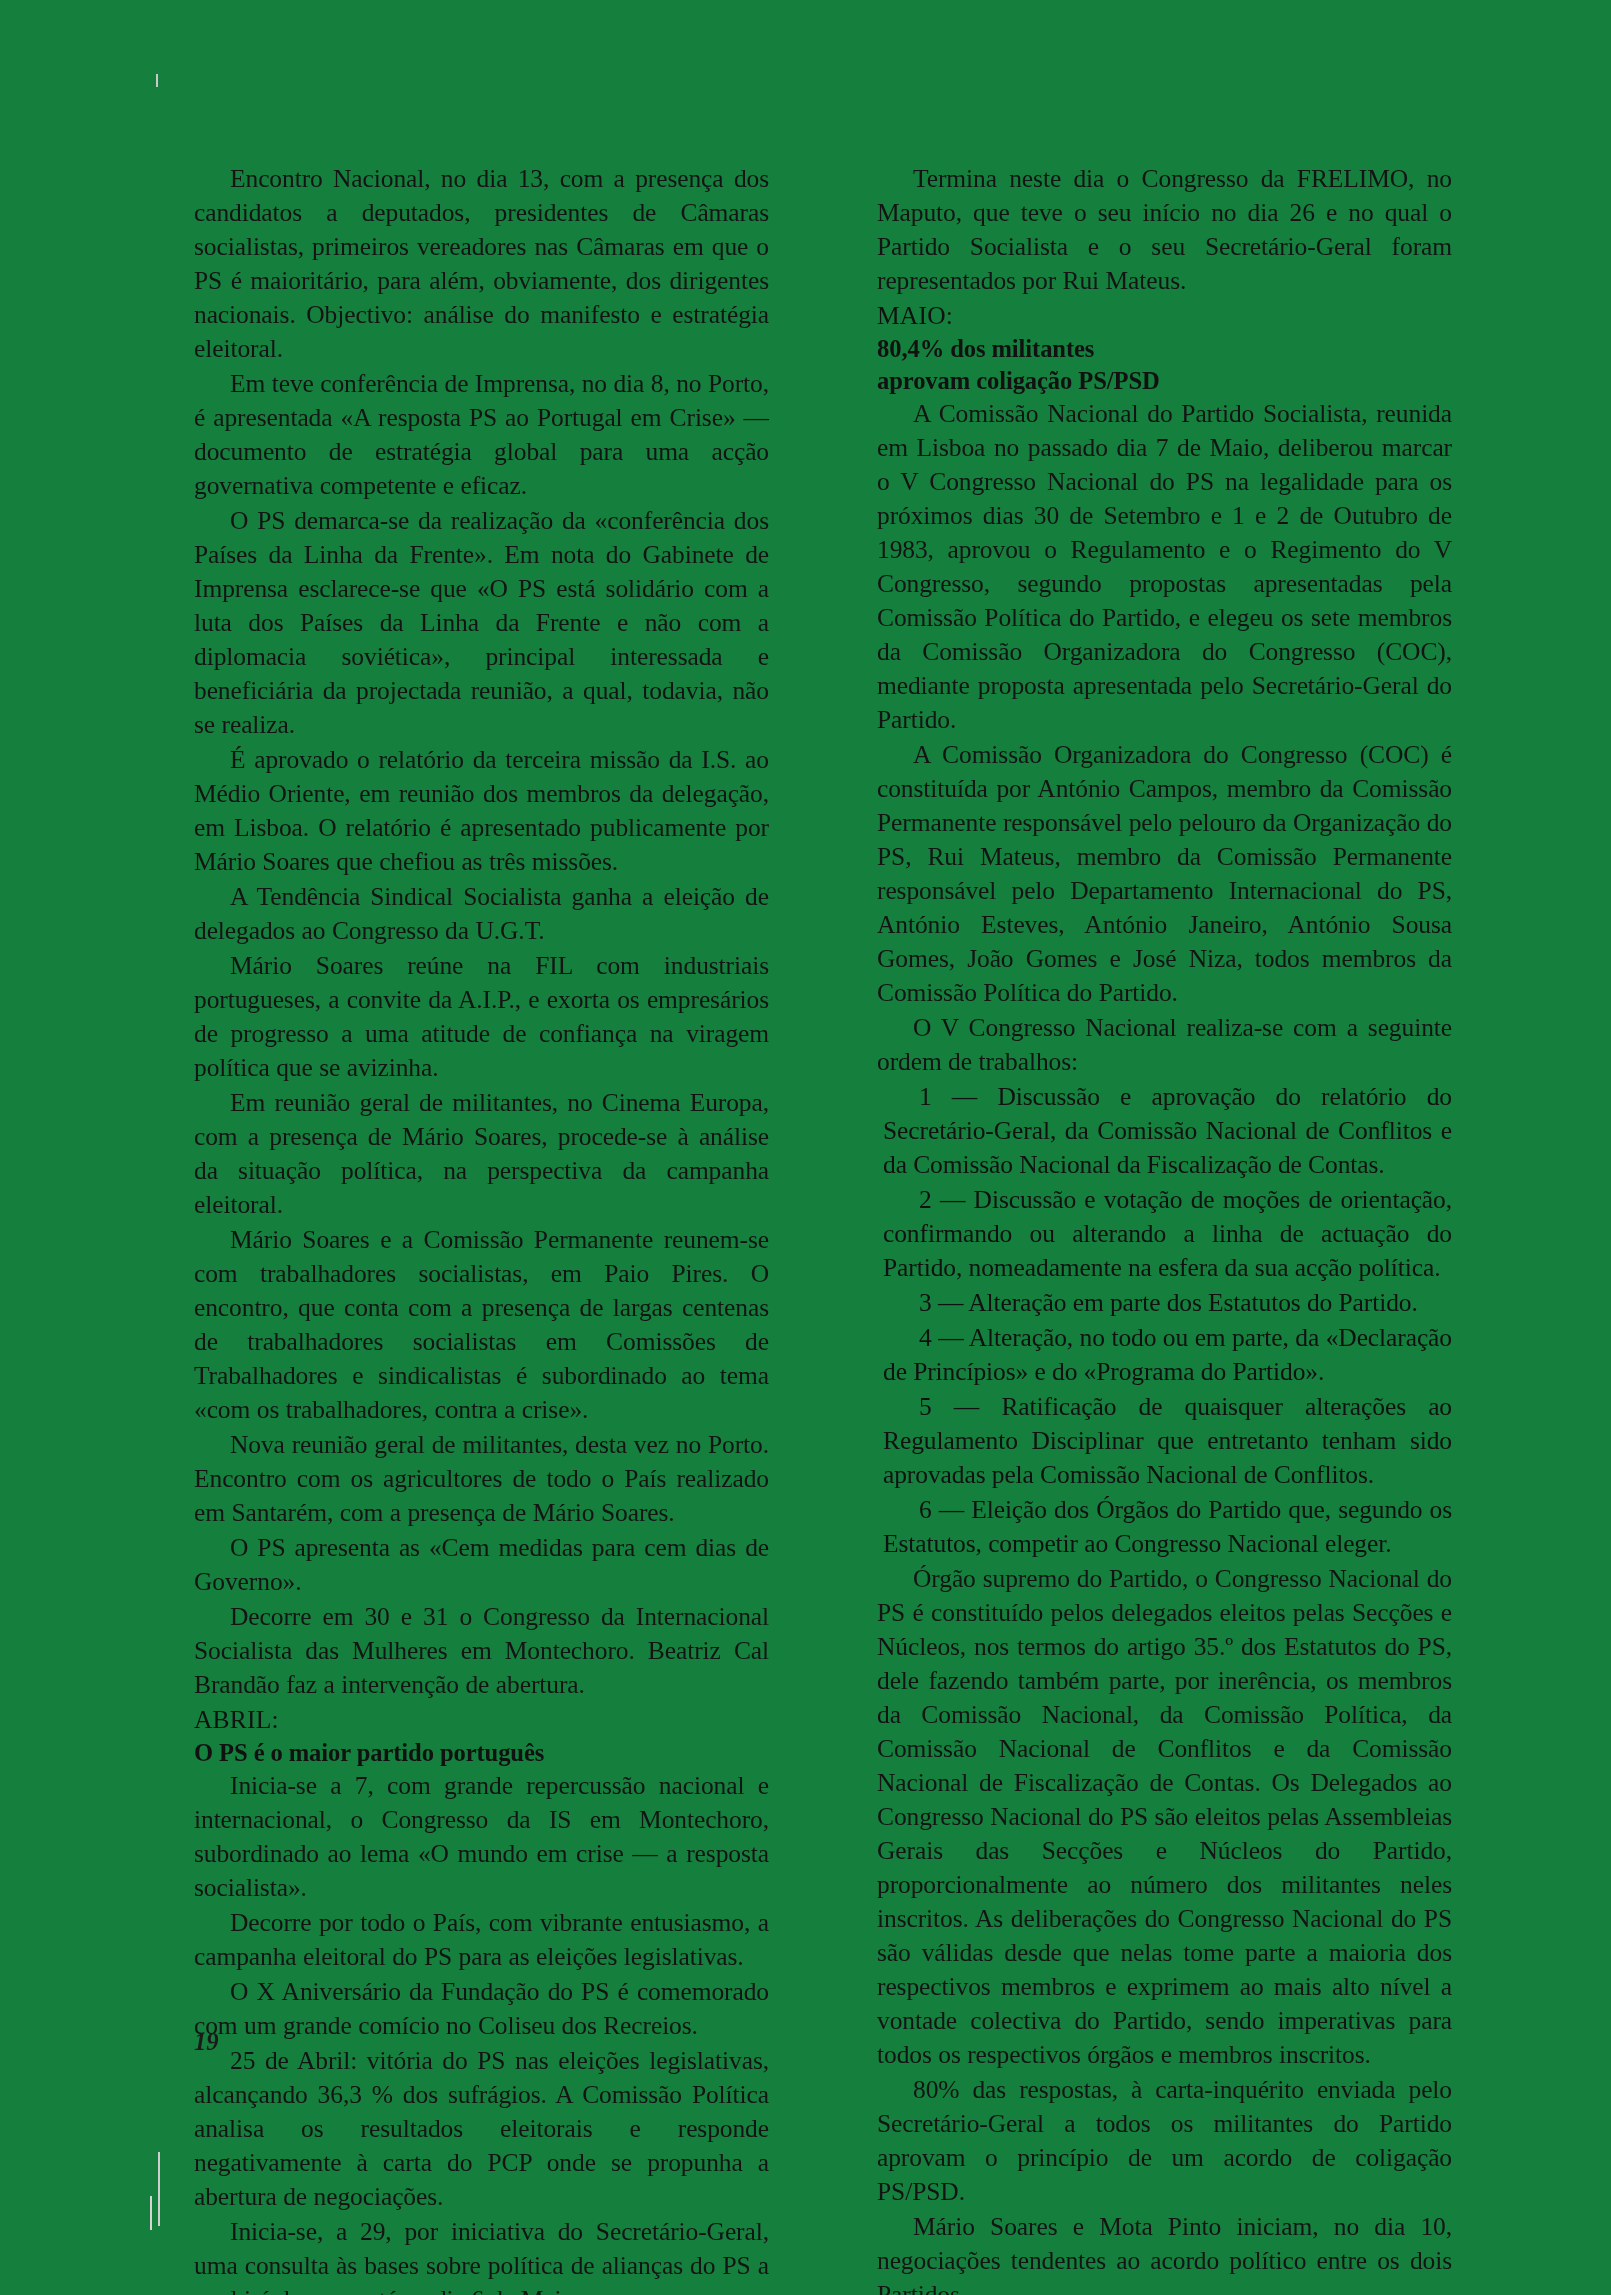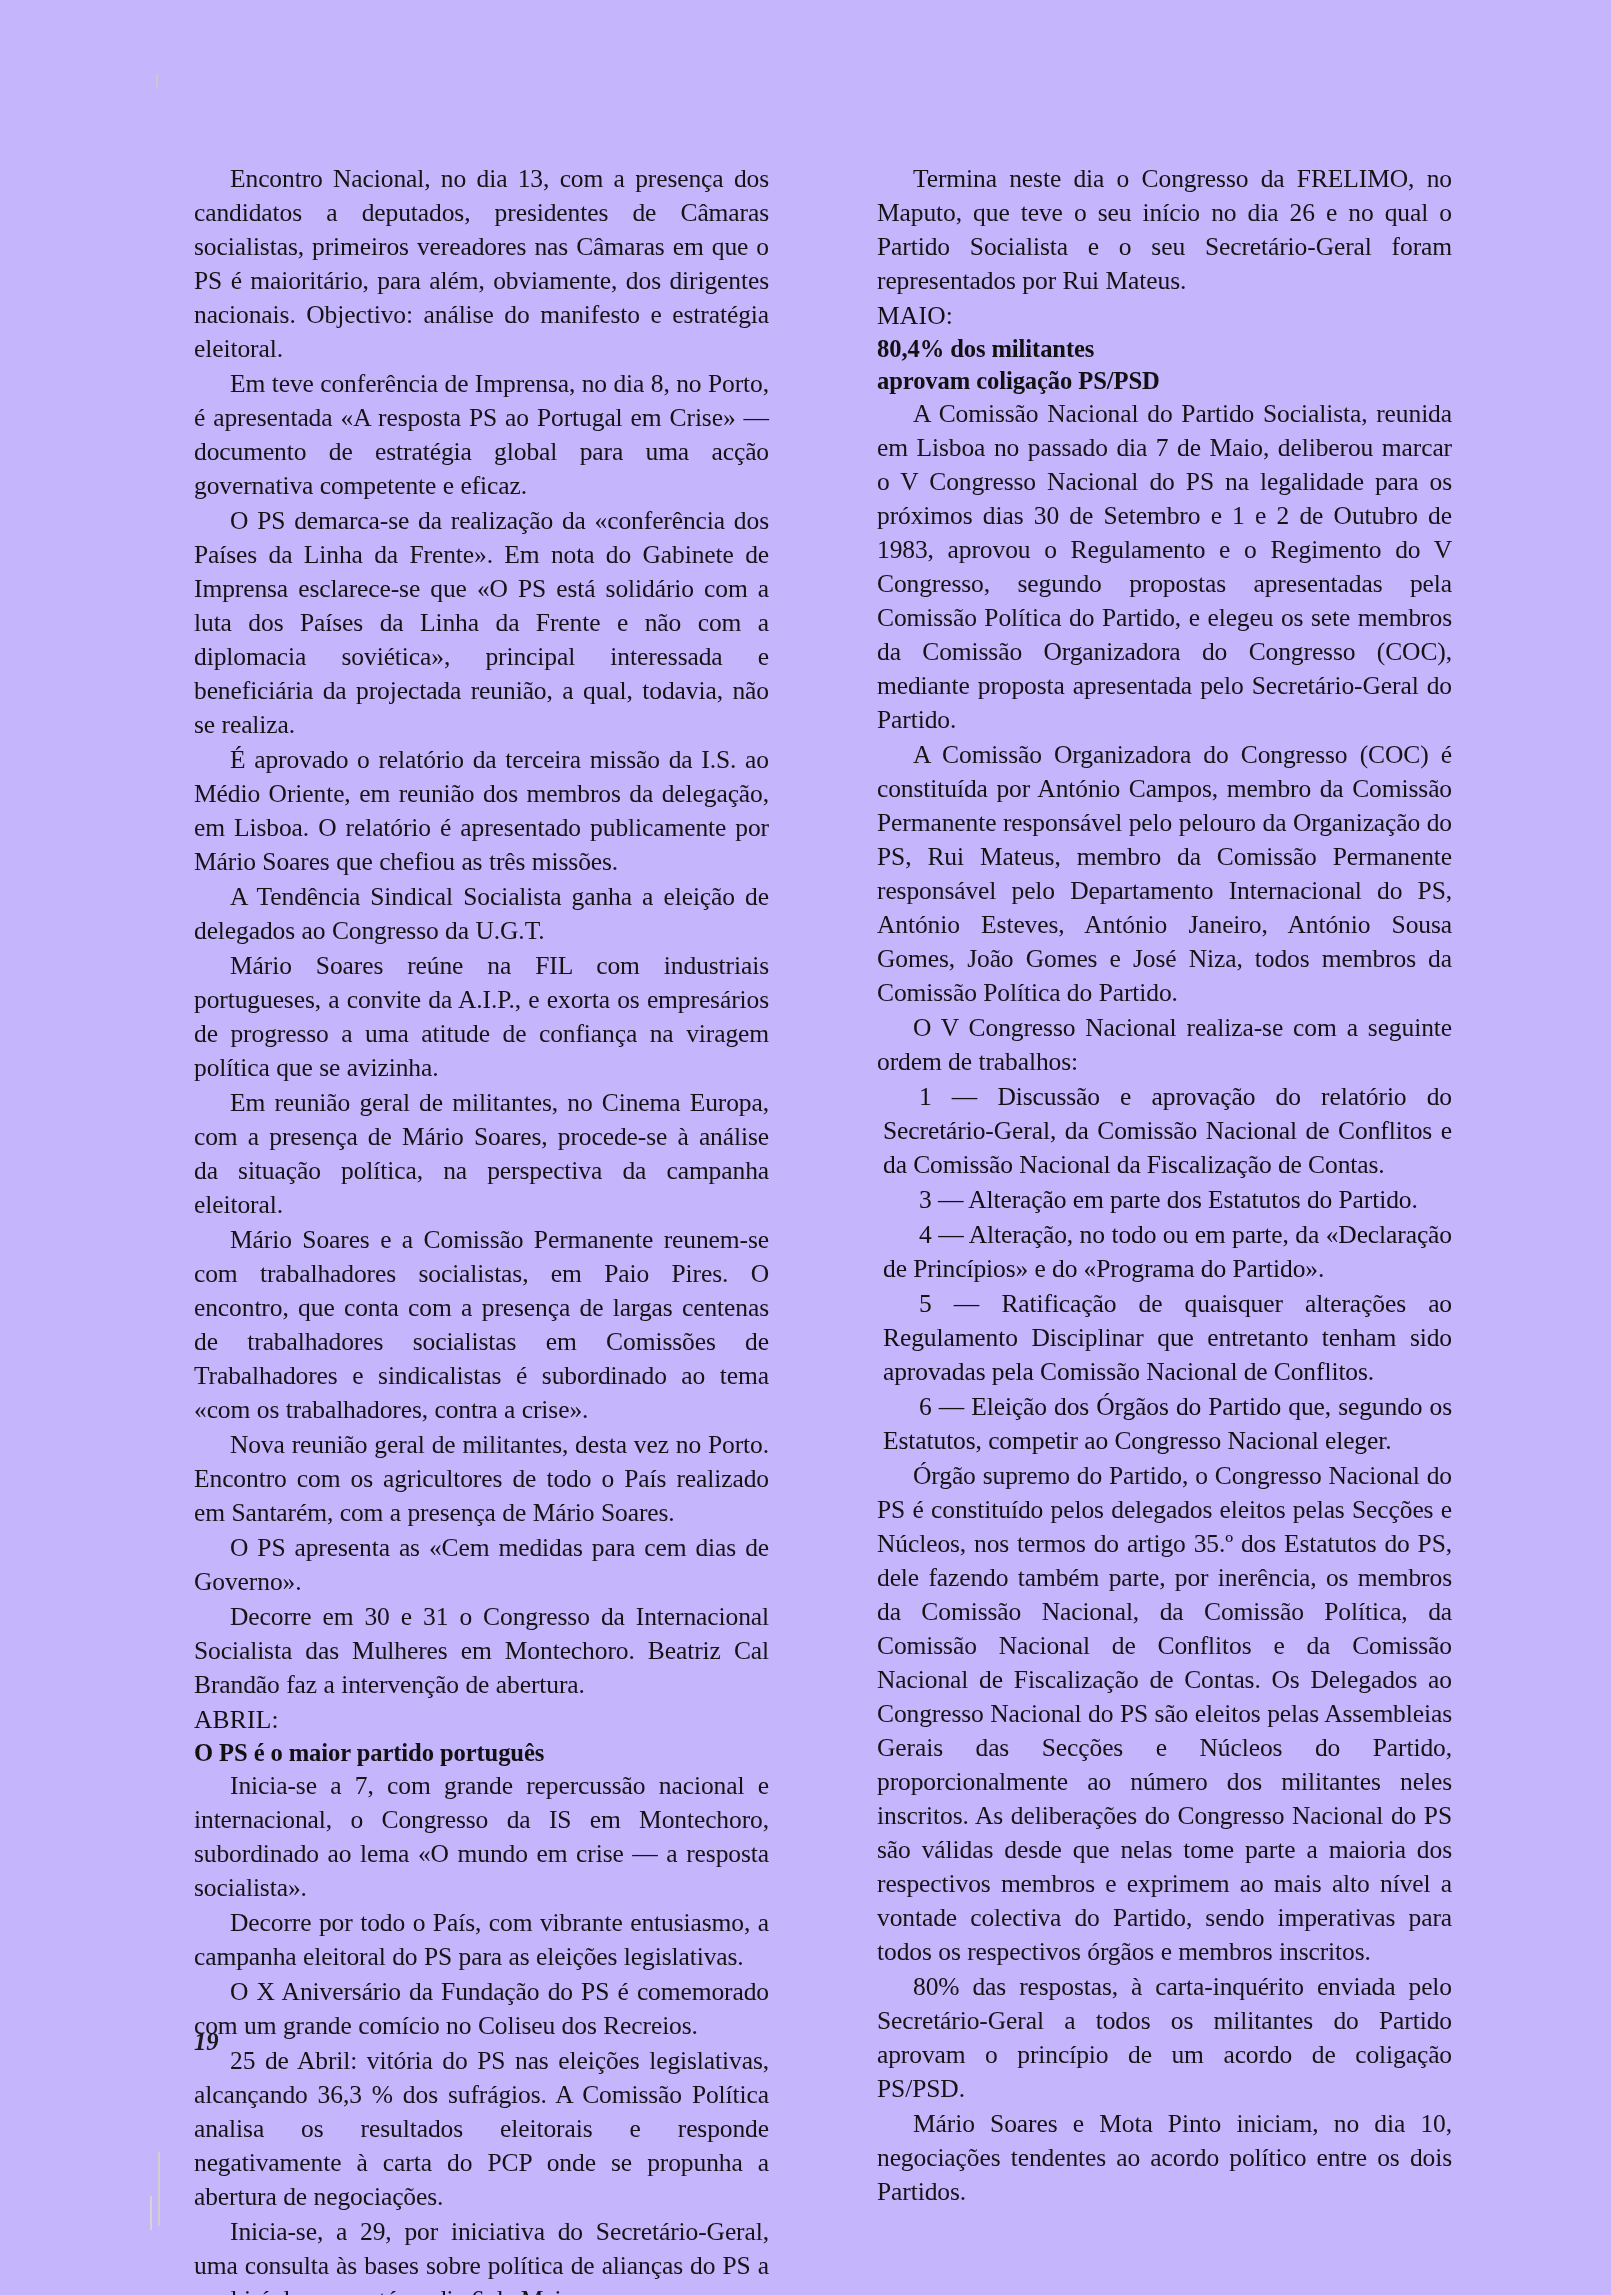--- a/index.html
+++ b/index.html
@@ -13,21 +13,21 @@
     position: relative;
     font-family: "Liberation Serif", "DejaVu Serif", serif;
     color: #111111;
     overflow: hidden;
   }
 
   
   #page {
     position: absolute;
     inset: 0;
-    background: #c4b5fd;
+    background: #15803d;
   }
 
   
   .scan-mark {
     position: absolute;
     background: #bdbdbd;
   }
   #edge-mark-top {
     left: 156px;
     top: 74px;
@@ -168,20 +168,21 @@
       <h2 class="month-heading month-gap-before">MAIO:</h2>
 
       <h3 class="sub-heading">80,4% dos militantes</h3>
       <h3 class="sub-heading">aprovam coligação PS/PSD</h3>
 
       <p class="para para-gap-after-heading">A Comissão Nacional do Partido Socialista, reunida em Lisboa no passado dia 7 de Maio, deliberou marcar o V Congresso Nacional do PS na legalidade para os próximos dias 30 de Setembro e 1 e 2 de Outubro de 1983, aprovou o Regulamento e o Regimento do V Congresso, segundo propostas apresentadas pela Comissão Política do Partido, e elegeu os sete membros da Comissão Organizadora do Congresso (COC), mediante proposta apresentada pelo Secretário-Geral do Partido.</p>
       <p class="para">A Comissão Organizadora do Congresso (COC) é constituída por António Campos, membro da Comissão Permanente responsável pelo pelouro da Organização do PS, Rui Mateus, membro da Comissão Permanente responsável pelo Departamento Internacional do PS, António Esteves, António Janeiro, António Sousa Gomes, João Gomes e José Niza, todos membros da Comissão Política do Partido.</p>
       <p class="para">O V Congresso Nacional realiza-se com a seguinte ordem de trabalhos:</p>
 
       <p class="agenda-item">1 — Discussão e aprovação do relatório do Secretário-Geral, da Comissão Nacional de Conflitos e da Comissão Nacional da Fiscalização de Contas.</p>
+      <p class="agenda-item">2 — Discussão e votação de moções de orientação, confirmando ou alterando a linha de actuação do Partido, nomeadamente na esfera da sua acção política.</p>
       <p class="agenda-item">3 — Alteração em parte dos Estatutos do Partido.</p>
       <p class="agenda-item">4 — Alteração, no todo ou em parte, da «Declaração de Princípios» e do «Programa do Partido».</p>
       <p class="agenda-item">5 — Ratificação de quaisquer alterações ao Regulamento Disciplinar que entretanto tenham sido aprovadas pela Comissão Nacional de Conflitos.</p>
       <p class="agenda-item">6 — Eleição dos Órgãos do Partido que, segundo os Estatutos, competir ao Congresso Nacional eleger.</p>
 
       <p class="para">Órgão supremo do Partido, o Congresso Nacional do PS é constituído pelos delegados eleitos pelas Secções e Núcleos, nos termos do artigo 35.º dos Estatutos do PS, dele fazendo também parte, por inerência, os membros da Comissão Nacional, da Comissão Política, da Comissão Nacional de Conflitos e da Comissão Nacional de Fiscalização de Contas. Os Delegados ao Congresso Nacional do PS são eleitos pelas Assembleias Gerais das Secções e Núcleos do Partido, proporcionalmente ao número dos militantes neles inscritos. As deliberações do Congresso Nacional do PS são válidas desde que nelas tome parte a maioria dos respectivos membros e exprimem ao mais alto nível a vontade colectiva do Partido, sendo imperativas para todos os respectivos órgãos e membros inscritos.</p>
       <p class="para">80% das respostas, à carta-inquérito enviada pelo Secretário-Geral a todos os militantes do Partido aprovam o princípio de um acordo de coligação PS/PSD.</p>
       <p class="para">Mário Soares e Mota Pinto iniciam, no dia 10, negociações tendentes ao acordo político entre os dois Partidos.</p>
 
     </div>

